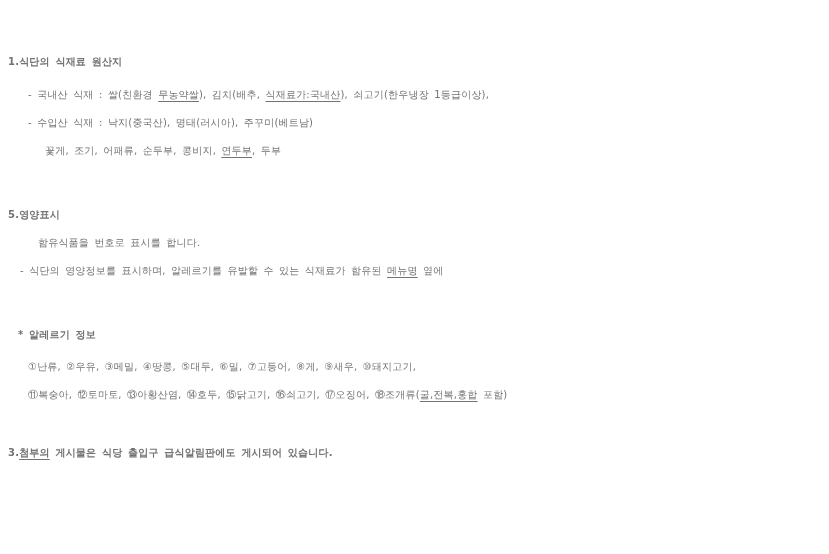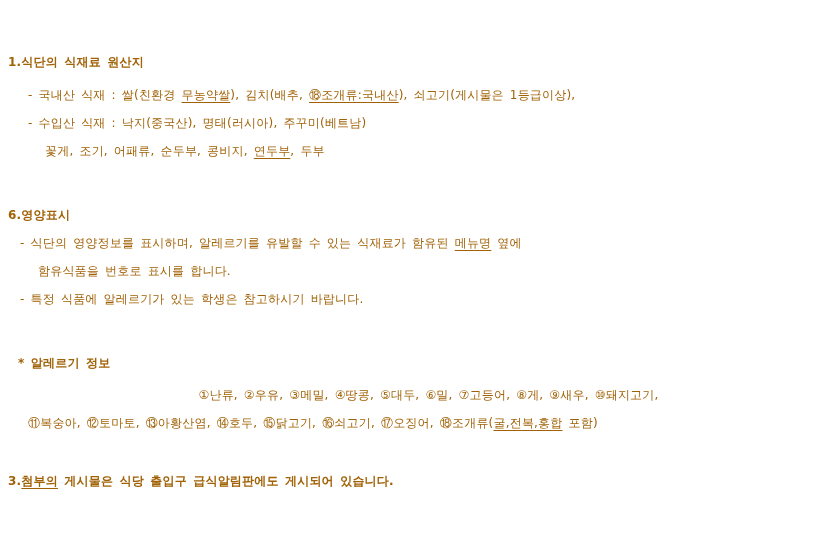--- a/index.html
+++ b/index.html
@@ -3,69 +3,68 @@
 <meta charset="utf-8">
 <style>
   html,body{margin:0;padding:0;background:#ffffff;}
   .page{
     position:relative;
     width:829px;height:554px;
     box-sizing:border-box;
     padding-top:48px;
     overflow:hidden;
     background:#ffffff;
-    color:#a16207;
+    color:#737373;
     font-family:"DejaVu Sans","Liberation Sans",sans-serif;
-    font-size:12px;
+    font-size:10px;
     letter-spacing:0.2px;
     word-spacing:2px;
   }
   .ln{height:28px;line-height:28px;white-space:pre;}
   .bold{font-weight:bold;}
   .in8{margin-left:8px;}
   .in18{margin-left:18px;}
   .in20{margin-left:20px;}
   .in28{margin-left:28px;}
   .in38{margin-left:38px;}
   .in45{margin-left:45px;}
   .mt5{margin-top:5px;}
   .mt36{margin-top:36px;}
   .mt22{margin-top:36px;}
-  .mt4{margin-top:4px;text-align:center;}
+  .mt4{margin-top:4px;}
   .mt30{margin-top:30px;}
   .sq{
     text-decoration-line:underline;
     text-decoration-style:wavy;
     text-decoration-color:#ff4b1f;
     text-decoration-thickness:1px;
     text-underline-offset:3px;
     text-decoration:underline;
   }
 </style>
 </head>
 <body>
 
 <div class="page">
 
   <div class="ln bold in8"><span>1.식단의 식재료 원산지</span></div>
 
-  <div class="ln in28 mt5"><span>- 국내산 식재 : 쌀(친환경 </span><span class="sq">무농약쌀</span><span>), 김치(배추, </span><span class="sq">⑱조개류:국내산</span><span>), 쇠고기(게시물은 1등급이상),</span></div>
+  <div class="ln in28 mt5"><span>- 국내산 식재 : 쌀(친환경 </span><span class="sq">무농약쌀</span><span>), 김치(배추, </span><span class="sq">식재료가:국내산</span><span>), 쇠고기(한우냉장 1등급이상),</span></div>
 
 
   <div class="ln in28"><span>- 수입산 식재 : 낙지(중국산), 명태(러시아), 주꾸미(베트남)</span></div>
 
   <div class="ln in45"><span>꽃게, 조기, 어패류, 순두부, 콩비지, </span><span class="sq">연두부</span><span>, 두부</span></div>
 
-  <div class="ln bold in8 mt36"><span>6.영양표시</span></div>
+  <div class="ln bold in8 mt36"><span>5.영양표시</span></div>
+
+  <div class="ln in38"><span>함유식품을 번호로 표시를 합니다.</span></div>
 
   <div class="ln in20"><span>- 식단의 영양정보를 표시하며, 알레르기를 유발할 수 있는 식재료가 함유된 </span><span class="sq">메뉴명</span><span> 옆에</span></div>
 
-  <div class="ln in38"><span>함유식품을 번호로 표시를 합니다.</span></div>
-
-  <div class="ln in20"><span>- 특정 식품에 알레르기가 있는 학생은 참고하시기 바랍니다.</span></div>
 
   <div class="ln bold in18 mt22"><span>* 알레르기 정보</span></div>
 
   <div class="ln in28 mt4"><span>①난류, ②우유, ③메밀, ④땅콩, ⑤대두, ⑥밀, ⑦고등어, ⑧게, ⑨새우, ⑩돼지고기,</span></div>
 
   <div class="ln in28"><span>⑪복숭아, ⑫토마토, ⑬아황산염, ⑭호두, ⑮닭고기, ⑯쇠고기, ⑰오징어, ⑱조개류(</span><span class="sq">굴,전복,홍합</span><span> 포함)</span></div>
 
   <div class="ln bold in8 mt30"><span>3.</span><span class="sq">첨부의</span><span> 게시물은 식당 출입구 급식알림판에도 게시되어 있습니다.</span></div>
 
 </div>

